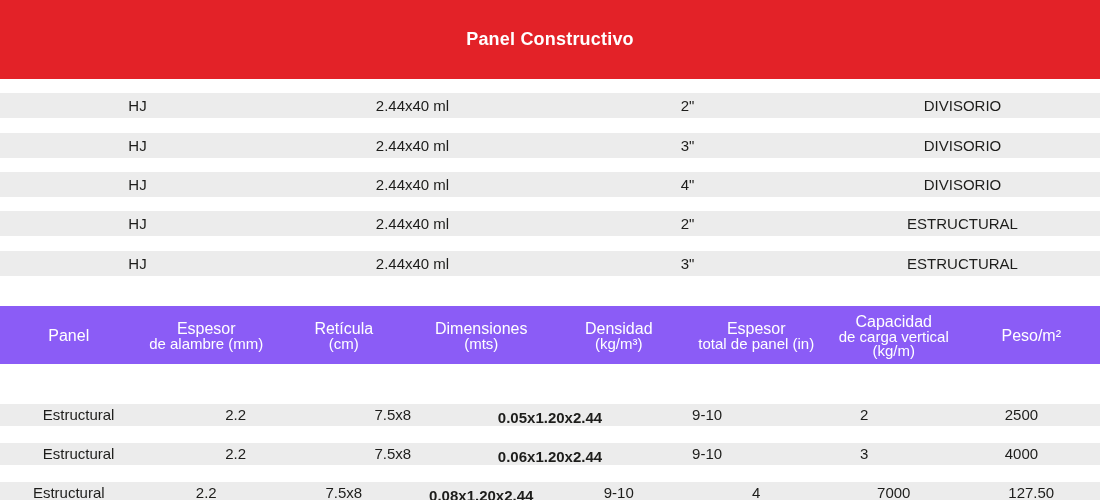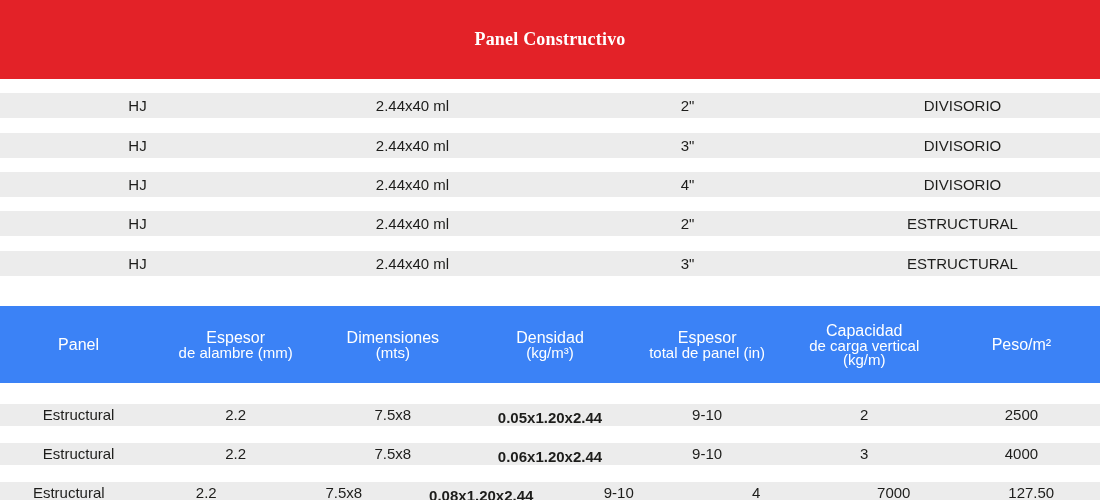--- a/index.html
+++ b/index.html
@@ -25,21 +25,20 @@
     background: #e32228;
     display: flex;
     align-items: center;
     justify-content: center;
   }
   .banner-title {
     color: #ffffff;
     font-size: 18px;
     font-weight: bold;
     letter-spacing: 0.2px;
-    font-family: Liberation Serif, serif;
   }
   
   .spec-row {
     position: absolute;
     left: 0;
     width: 1100px;
     height: 25px;
     background: #ececec;
     display: flex;
     align-items: center;
@@ -54,22 +53,22 @@
     text-align: center;
     font-size: 15px;
     line-height: 25px;
     white-space: nowrap;
   }
   
   .detail-header {
     position: absolute;
     top: 306px; left: 0;
     width: 1100px;
-    height: 77px;
-    background: #3b82f6;
+    height: 58px;
+    background: #8b5cf6;
     display: flex;
   }
   .dh-col {
     flex: 1 1 0;
     display: flex;
     flex-direction: column;
     align-items: center;
     justify-content: center;
     color: #ffffff;
     text-align: center;
@@ -152,20 +151,24 @@
     </div>
   </div>
 
   <div class="detail-header">
     <div class="dh-col">
       <span class="dh-main">Panel</span>
     </div>
     <div class="dh-col">
       <span class="dh-main">Espesor</span>
       <span class="dh-sub">de alambre (mm)</span>
+    </div>
+    <div class="dh-col">
+      <span class="dh-main">Retícula</span>
+      <span class="dh-sub">(cm)</span>
     </div>
     <div class="dh-col">
       <span class="dh-main">Dimensiones</span>
       <span class="dh-sub">(mts)</span>
     </div>
     <div class="dh-col">
       <span class="dh-main">Densidad</span>
       <span class="dh-sub">(kg/m³)</span>
     </div>
     <div class="dh-col">

